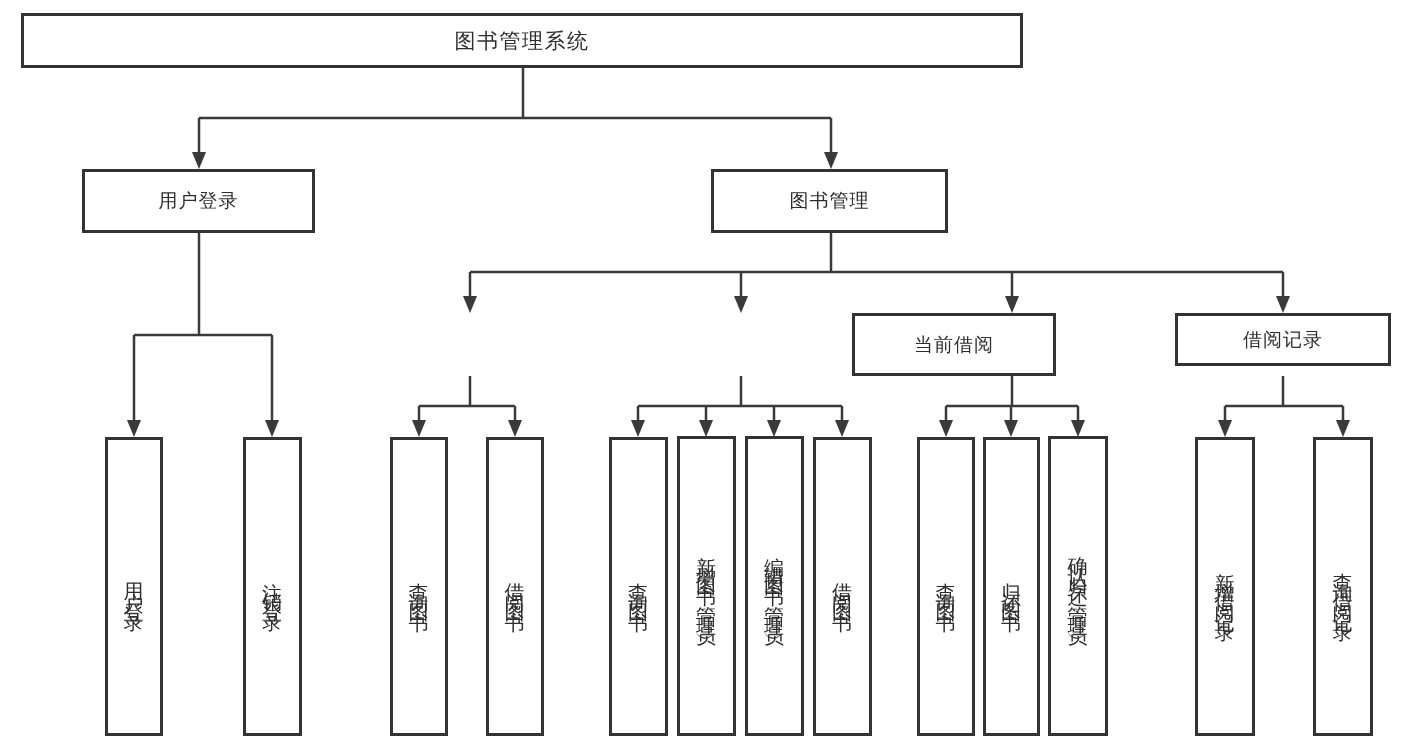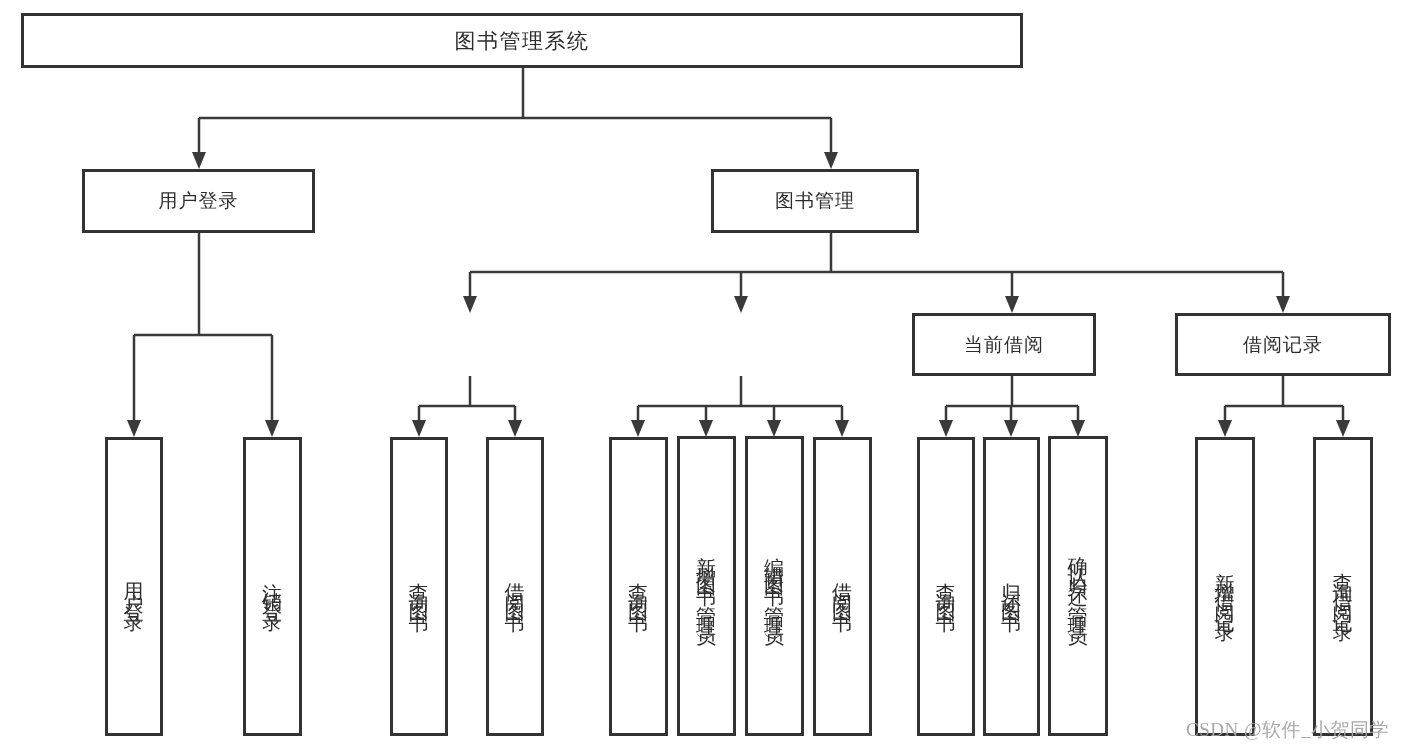--- a/index.html
+++ b/index.html
@@ -117,28 +117,28 @@
     </g>
   </svg>
 
   <div class="node h root" style="left:21px;top:13px;width:1002px;height:55px">
     <span>图书管理系统</span>
   </div>
 
   <div class="node h" style="left:82px;top:169px;width:233px;height:64px">
     <span>用户登录</span>
   </div>
-  <div class="node h" style="left:711px;top:169px;width:208px;height:64px">
+  <div class="node h" style="left:711px;top:169px;width:237px;height:64px">
     <span>图书管理</span>
   </div>
 
-  <div class="node h" style="left:912px;top:313px;width:184px;height:63px">
+  <div class="node h" style="left:852px;top:313px;width:204px;height:63px">
     <span>当前借阅</span>
   </div>
-  <div class="node h" style="left:1175px;top:313px;width:216px;height:63px">
+  <div class="node h" style="left:1175px;top:313px;width:216px;height:53px">
     <span>借阅记录</span>
   </div>
 
   <div class="node v" style="left:105px;top:437px;width:58px;height:299px">
     <span>用户登录</span>
   </div>
   <div class="node v" style="left:243px;top:437px;width:59px;height:299px">
     <span>注销登录</span>
   </div>
 
@@ -172,15 +172,14 @@
     <span>确认归还（管理员）</span>
   </div>
 
   <div class="node v" style="left:1195px;top:437px;width:60px;height:299px">
     <span>新增借阅记录</span>
   </div>
   <div class="node v" style="left:1313px;top:437px;width:60px;height:299px">
     <span>查询借阅记录</span>
   </div>
 
-  <div id="watermark">CSDN @软件_小贺同学</div>
 
 </div>
 
 </body></html>

